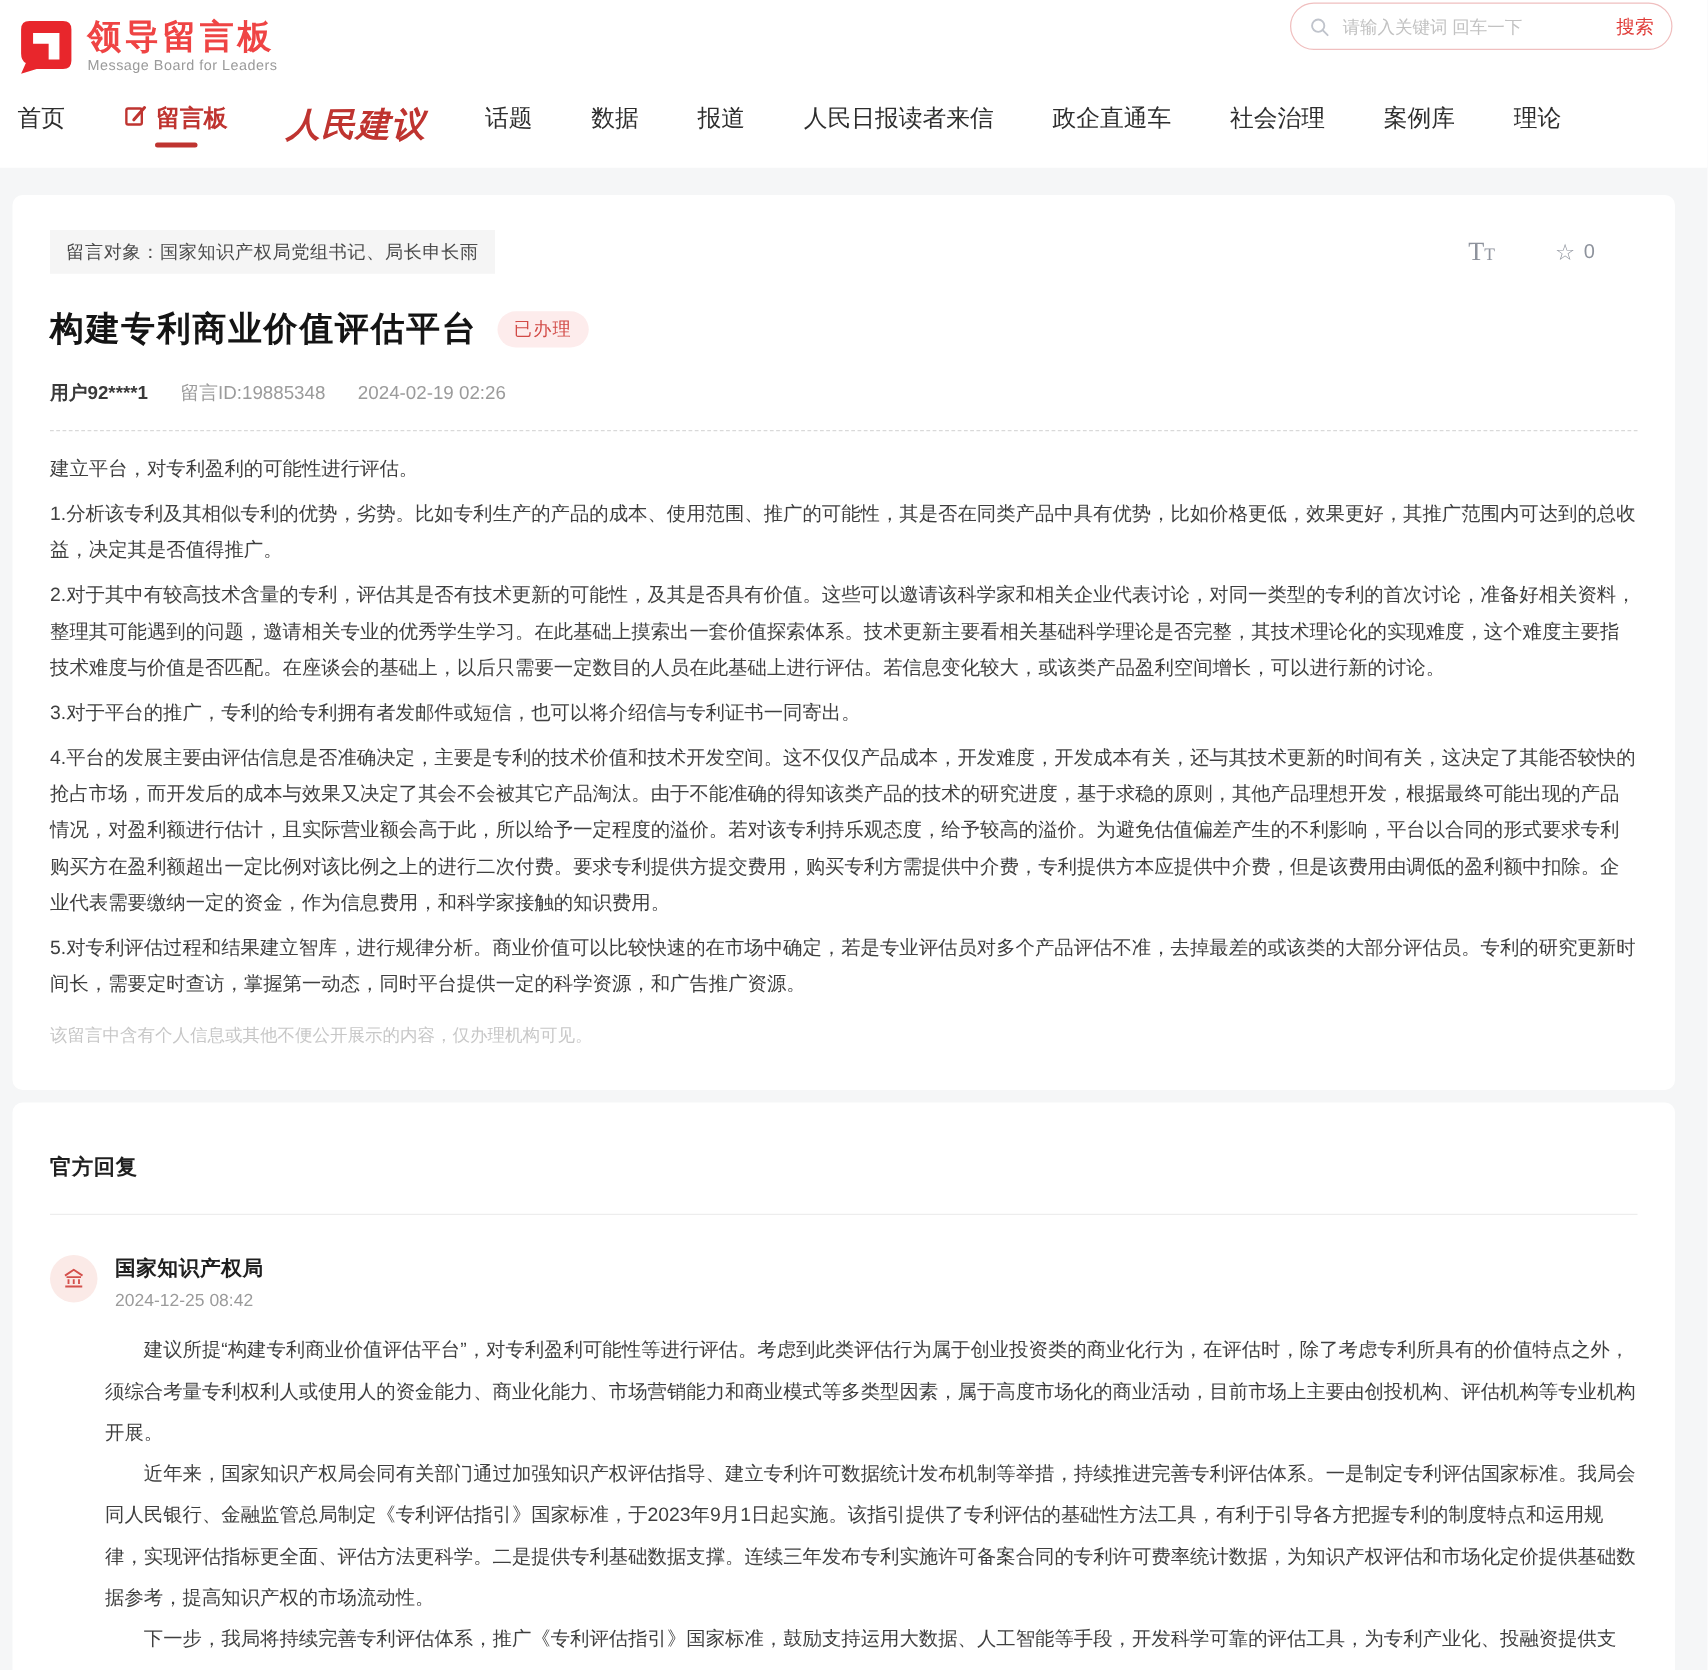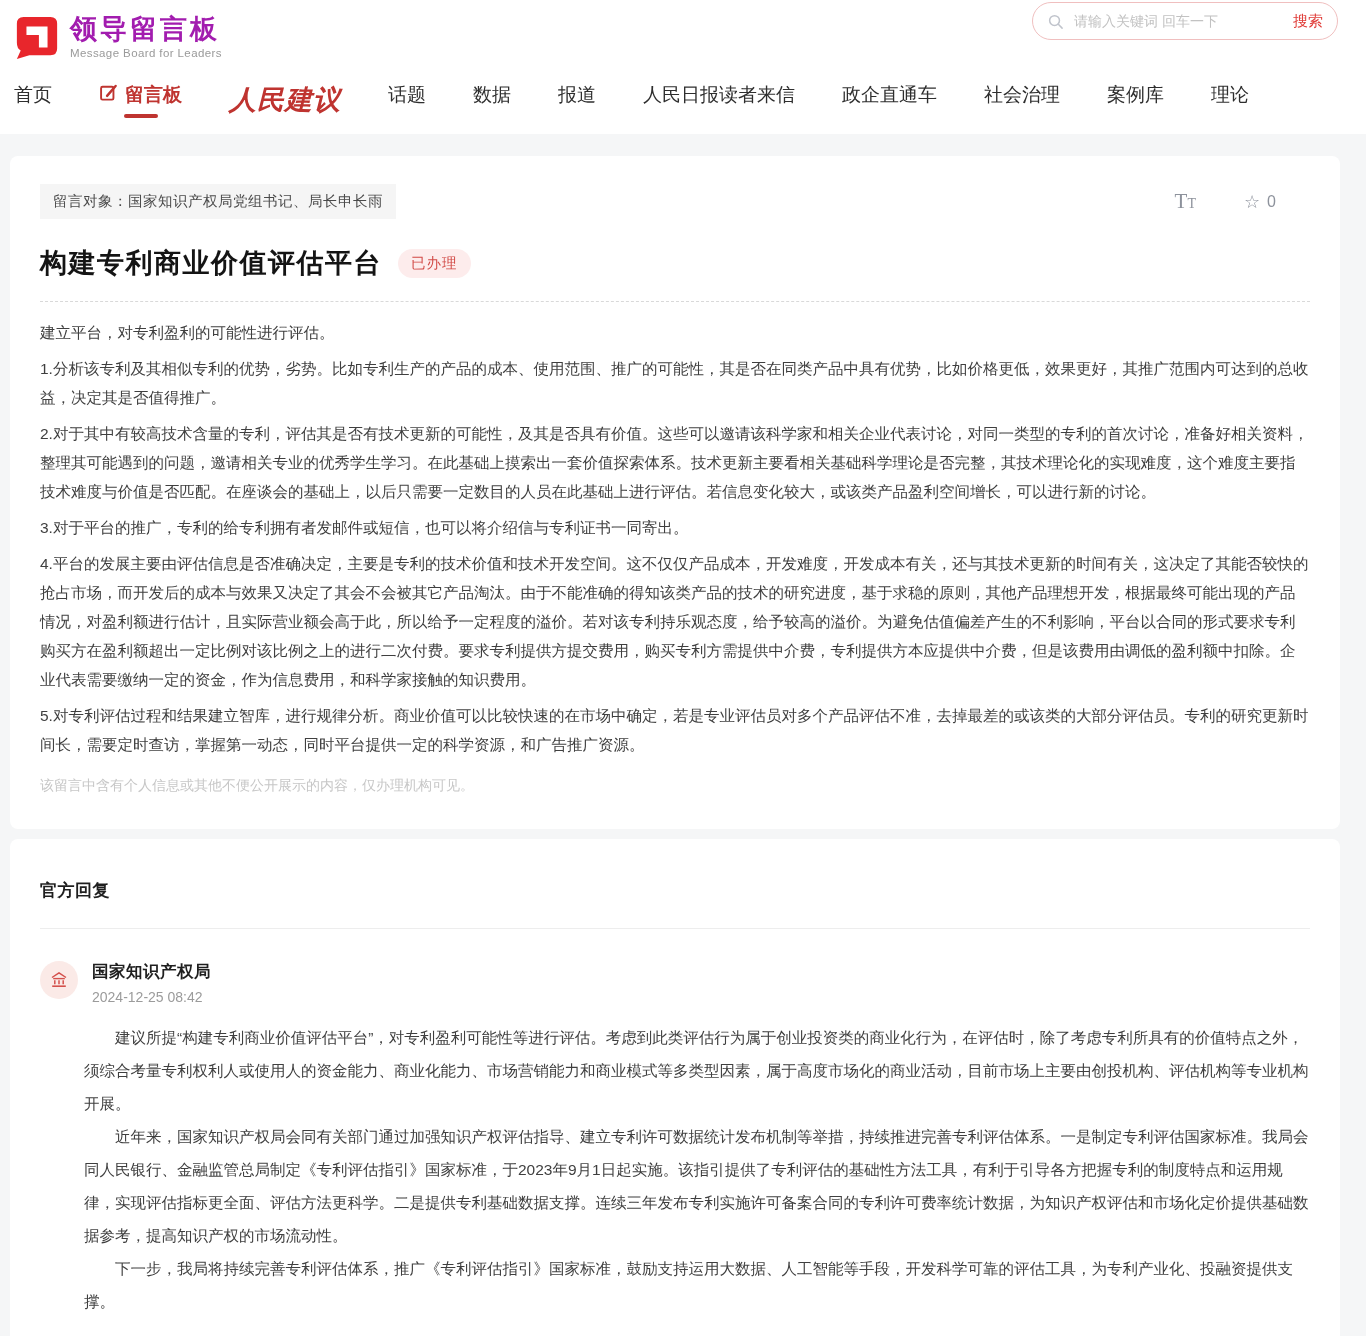--- a/index.html
+++ b/index.html
@@ -9,21 +9,21 @@
     background:#f5f6f7;
     font-family:"Liberation Sans","DejaVu Sans",sans-serif;
     color:#3f3f3f;
   }
   
   .site-header { background:#fff; }
   .header-top { height:66px; position:relative; display:flex; align-items:center; padding:8px 14px 0; }
   .logo { display:flex; align-items:center; gap:10px; cursor:pointer; }
   .logo-icon svg { width:46px; height:46px; display:block; }
   .brand-text { display:flex; flex-direction:column; }
-  .brand-title { font-size:27px; font-weight:bold; color:#a21caf; letter-spacing:3px; line-height:1.05; }
+  .brand-title { font-size:27px; font-weight:bold; color:#ef4444; letter-spacing:3px; line-height:1.05; }
   .brand-sub { font-size:11.5px; color:#9a9a9a; margin-top:3px; letter-spacing:.4px; }
   .search-box { position:absolute; right:28px; top:2px; width:306px; height:38px;
     border:1px solid #f0bfbf; border-radius:19px; background:#fff;
     display:flex; align-items:center; padding:0 14px; }
   .search-box svg { flex:0 0 auto; margin-right:8px; }
   .search-box input { border:0; outline:0; flex:1; min-width:0; font-size:14px; color:#333; background:transparent;
     font-family:inherit; }
   .search-box input::placeholder { color:#c2c2c2; }
   .search-btn { color:#e03c38; font-size:15px; text-decoration:none; flex:0 0 auto; cursor:pointer; }
   
@@ -127,20 +127,25 @@
         <span class="fav-tool">
           <span class="star">☆</span>
           <span class="count">0</span>
         </span>
       </div>
     </div>
     <h1 class="msg-title">
       <span>构建专利商业价值评估平台</span>
       <span class="status-badge">已办理</span>
     </h1>
+    <div class="msg-meta">
+      <span class="msg-user">用户92****1</span>
+      <span>留言ID:19885348</span>
+      <span>2024-02-19 02:26</span>
+    </div>
     <hr class="dashed-divider">
     <div class="msg-content">
       <p>建立平台，对专利盈利的可能性进行评估。</p>
       <p>1.分析该专利及其相似专利的优势，劣势。比如专利生产的产品的成本、使用范围、推广的可能性，其是否在同类产品中具有优势，比如价格更低，效果更好，其推广范围内可达到的总收益，决定其是否值得推广。</p>
       <p>2.对于其中有较高技术含量的专利，评估其是否有技术更新的可能性，及其是否具有价值。这些可以邀请该科学家和相关企业代表讨论，对同一类型的专利的首次讨论，准备好相关资料，整理其可能遇到的问题，邀请相关专业的优秀学生学习。在此基础上摸索出一套价值探索体系。技术更新主要看相关基础科学理论是否完整，其技术理论化的实现难度，这个难度主要指技术难度与价值是否匹配。在座谈会的基础上，以后只需要一定数目的人员在此基础上进行评估。若信息变化较大，或该类产品盈利空间增长，可以进行新的讨论。</p>
       <p>3.对于平台的推广，专利的给专利拥有者发邮件或短信，也可以将介绍信与专利证书一同寄出。</p>
       <p>4.平台的发展主要由评估信息是否准确决定，主要是专利的技术价值和技术开发空间。这不仅仅产品成本，开发难度，开发成本有关，还与其技术更新的时间有关，这决定了其能否较快的抢占市场，而开发后的成本与效果又决定了其会不会被其它产品淘汰。由于不能准确的得知该类产品的技术的研究进度，基于求稳的原则，其他产品理想开发，根据最终可能出现的产品情况，对盈利额进行估计，且实际营业额会高于此，所以给予一定程度的溢价。若对该专利持乐观态度，给予较高的溢价。为避免估值偏差产生的不利影响，平台以合同的形式要求专利购买方在盈利额超出一定比例对该比例之上的进行二次付费。要求专利提供方提交费用，购买专利方需提供中介费，专利提供方本应提供中介费，但是该费用由调低的盈利额中扣除。企业代表需要缴纳一定的资金，作为信息费用，和科学家接触的知识费用。</p>
       <p>5.对专利评估过程和结果建立智库，进行规律分析。商业价值可以比较快速的在市场中确定，若是专业评估员对多个产品评估不准，去掉最差的或该类的大部分评估员。专利的研究更新时间长，需要定时查访，掌握第一动态，同时平台提供一定的科学资源，和广告推广资源。</p>
     </div>
     <p class="privacy-note">该留言中含有个人信息或其他不便公开展示的内容，仅办理机构可见。</p>

